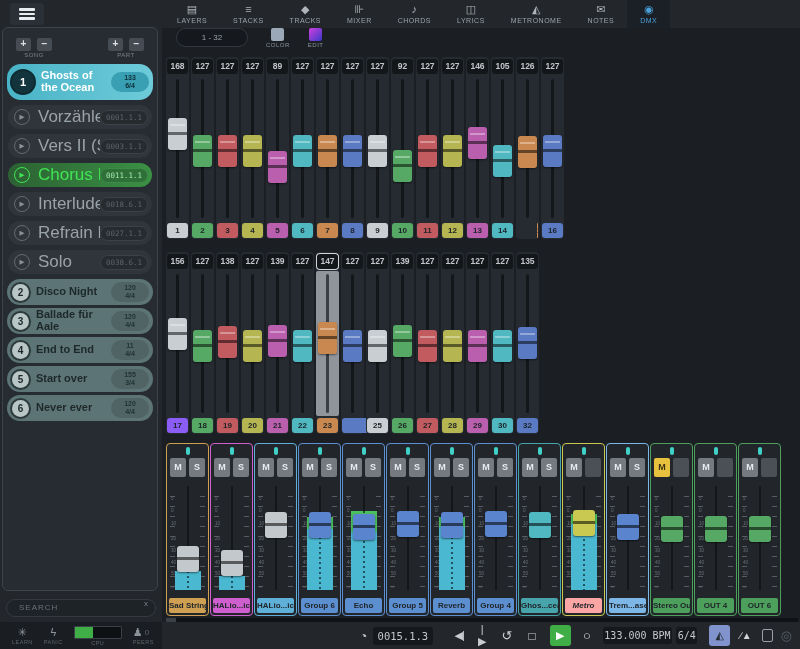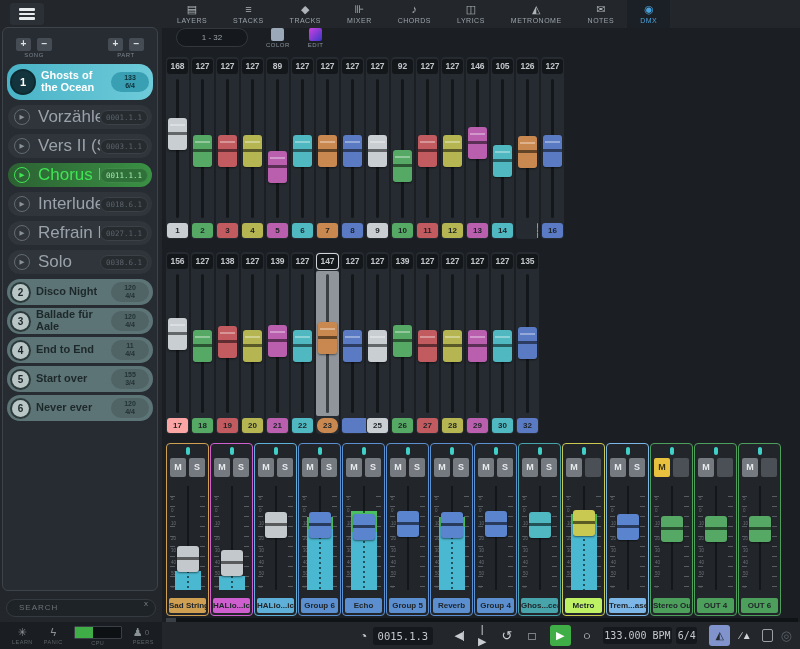--- a/index.html
+++ b/index.html
@@ -509,21 +509,21 @@
   <div class="bank" id="bank2">
       <div class="col">
         <div class="val">156</div>
         <div class="farea">
           <div class="track"></div>
           <div class="handle" style="background: linear-gradient(rgb(201, 206, 211) 0%, rgb(201, 206, 211) 100%); bottom: 66px;">
             <b></b>
             <i></i>
           </div>
         </div>
-        <div class="numtab" style="background: #fca5a5;">17</div>
+        <div class="numtab" style="background: #8b5cf6;">17</div>
       </div>
       <div class="col">
         <div class="val">127</div>
         <div class="farea">
           <div class="track"></div>
           <div class="handle" style="background: linear-gradient(rgb(86, 169, 101) 0%, rgb(86, 169, 101) 100%); bottom: 54px;">
             <b></b>
             <i></i>
           </div>
         </div>
@@ -575,21 +575,21 @@
       </div>
       <div class="col selcol">
         <div class="val">147</div>
         <div class="farea">
           <div class="track"></div>
           <div class="handle" style="background: linear-gradient(rgb(201, 136, 79) 0%, rgb(201, 136, 79) 100%); bottom: 62px;">
             <b></b>
             <i></i>
           </div>
         </div>
-        <div class="numtab" style="background: rgb(201, 136, 79); border-radius: 7px;">23</div>
+        <div class="numtab" style="background: rgb(201, 136, 79);">23</div>
       </div>
       <div class="col">
         <div class="val">127</div>
         <div class="farea">
           <div class="track"></div>
           <div class="handle" style="background: linear-gradient(rgb(90, 123, 196) 0%, rgb(90, 123, 196) 100%); bottom: 54px;">
             <b></b>
             <i></i>
           </div>
         </div>
@@ -927,21 +927,21 @@
           <div class="tickR"></div>
           <div class="mtrack"></div>
           <div class="meter" style="height: 76px;">
             <div class="gcap" style="height: 10px;"></div>
             <div class="msep"></div>
           </div>
           <div class="mhandle" style="background: rgb(201, 201, 81); bottom: 59px;">
             <i></i>
           </div>
         </div>
-        <div class="nlabel" style="background: #bef264;">Metro</div>
+        <div class="nlabel" style="background: #fca5a5; font-style: italic;">Metro</div>
       </div>
       <div class="strip" style="border-color: rgb(125, 183, 232);">
         <div class="led"></div>
         <div class="msrow">
           <div class="msb">M</div>
           <div class="msb">S</div>
         </div>
         <div class="fregion">
           <span class="scl" style="top: 16%;">5</span>
           <span class="scl" style="top: 26%;">0</span>

